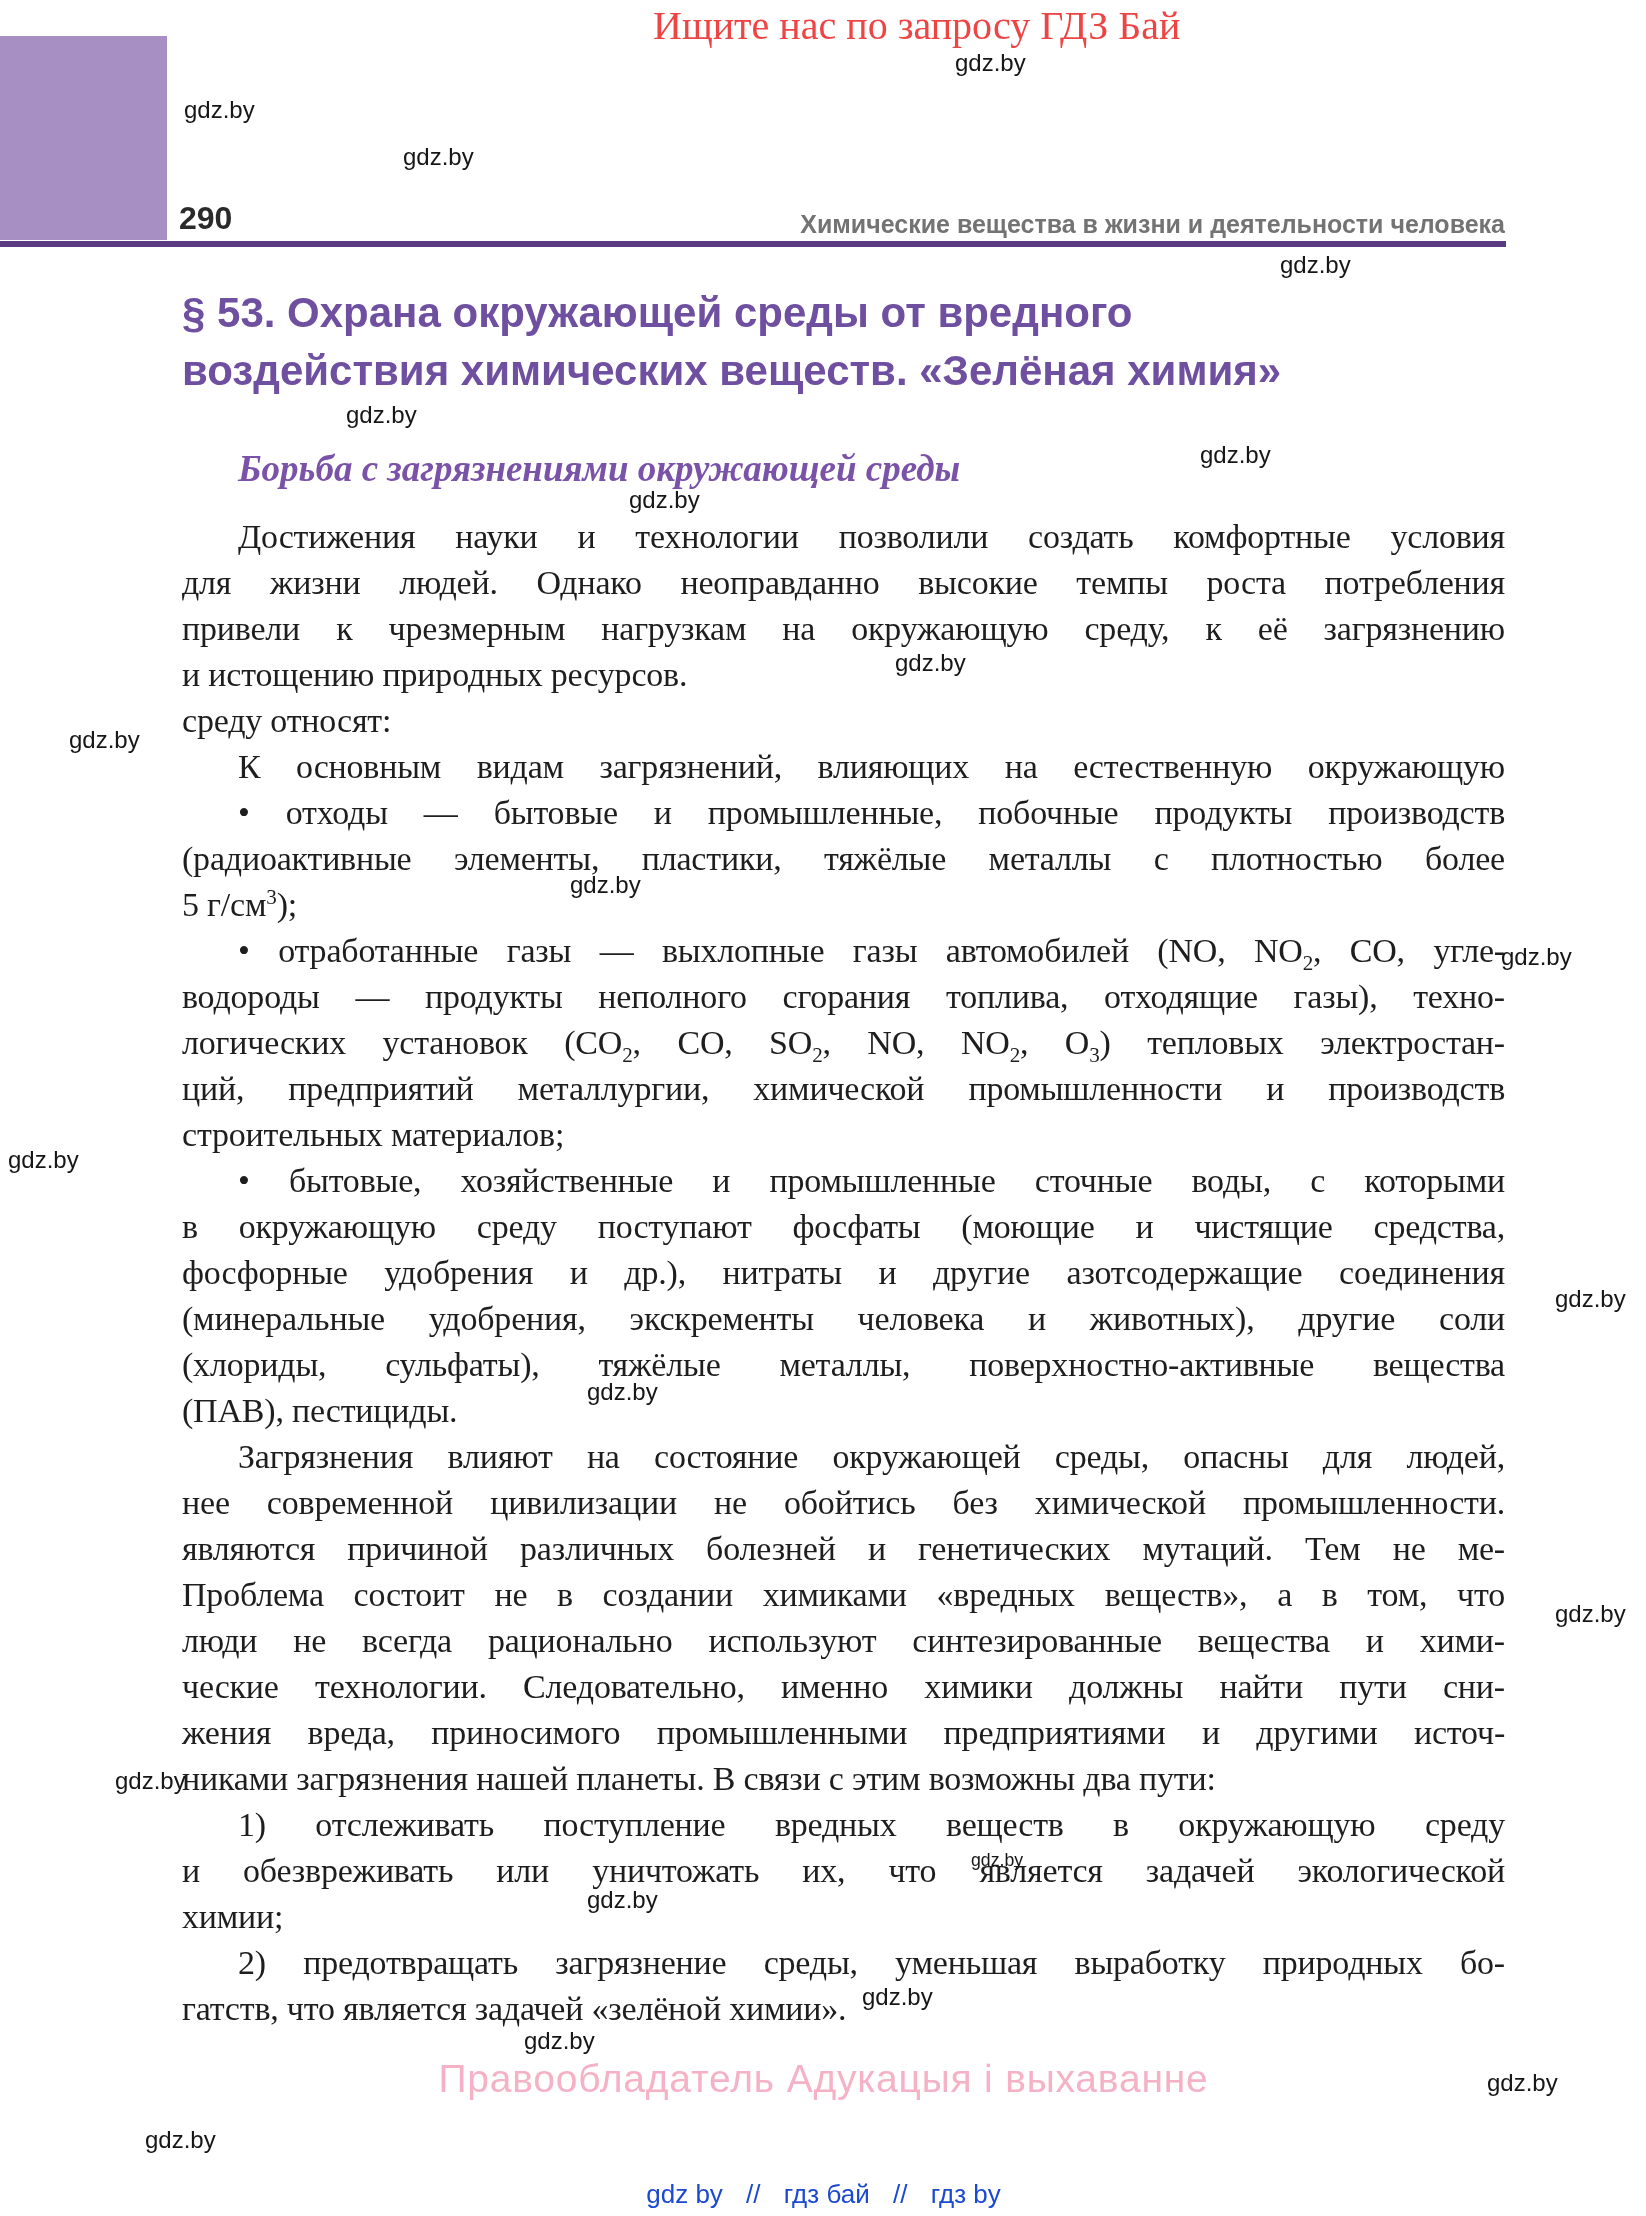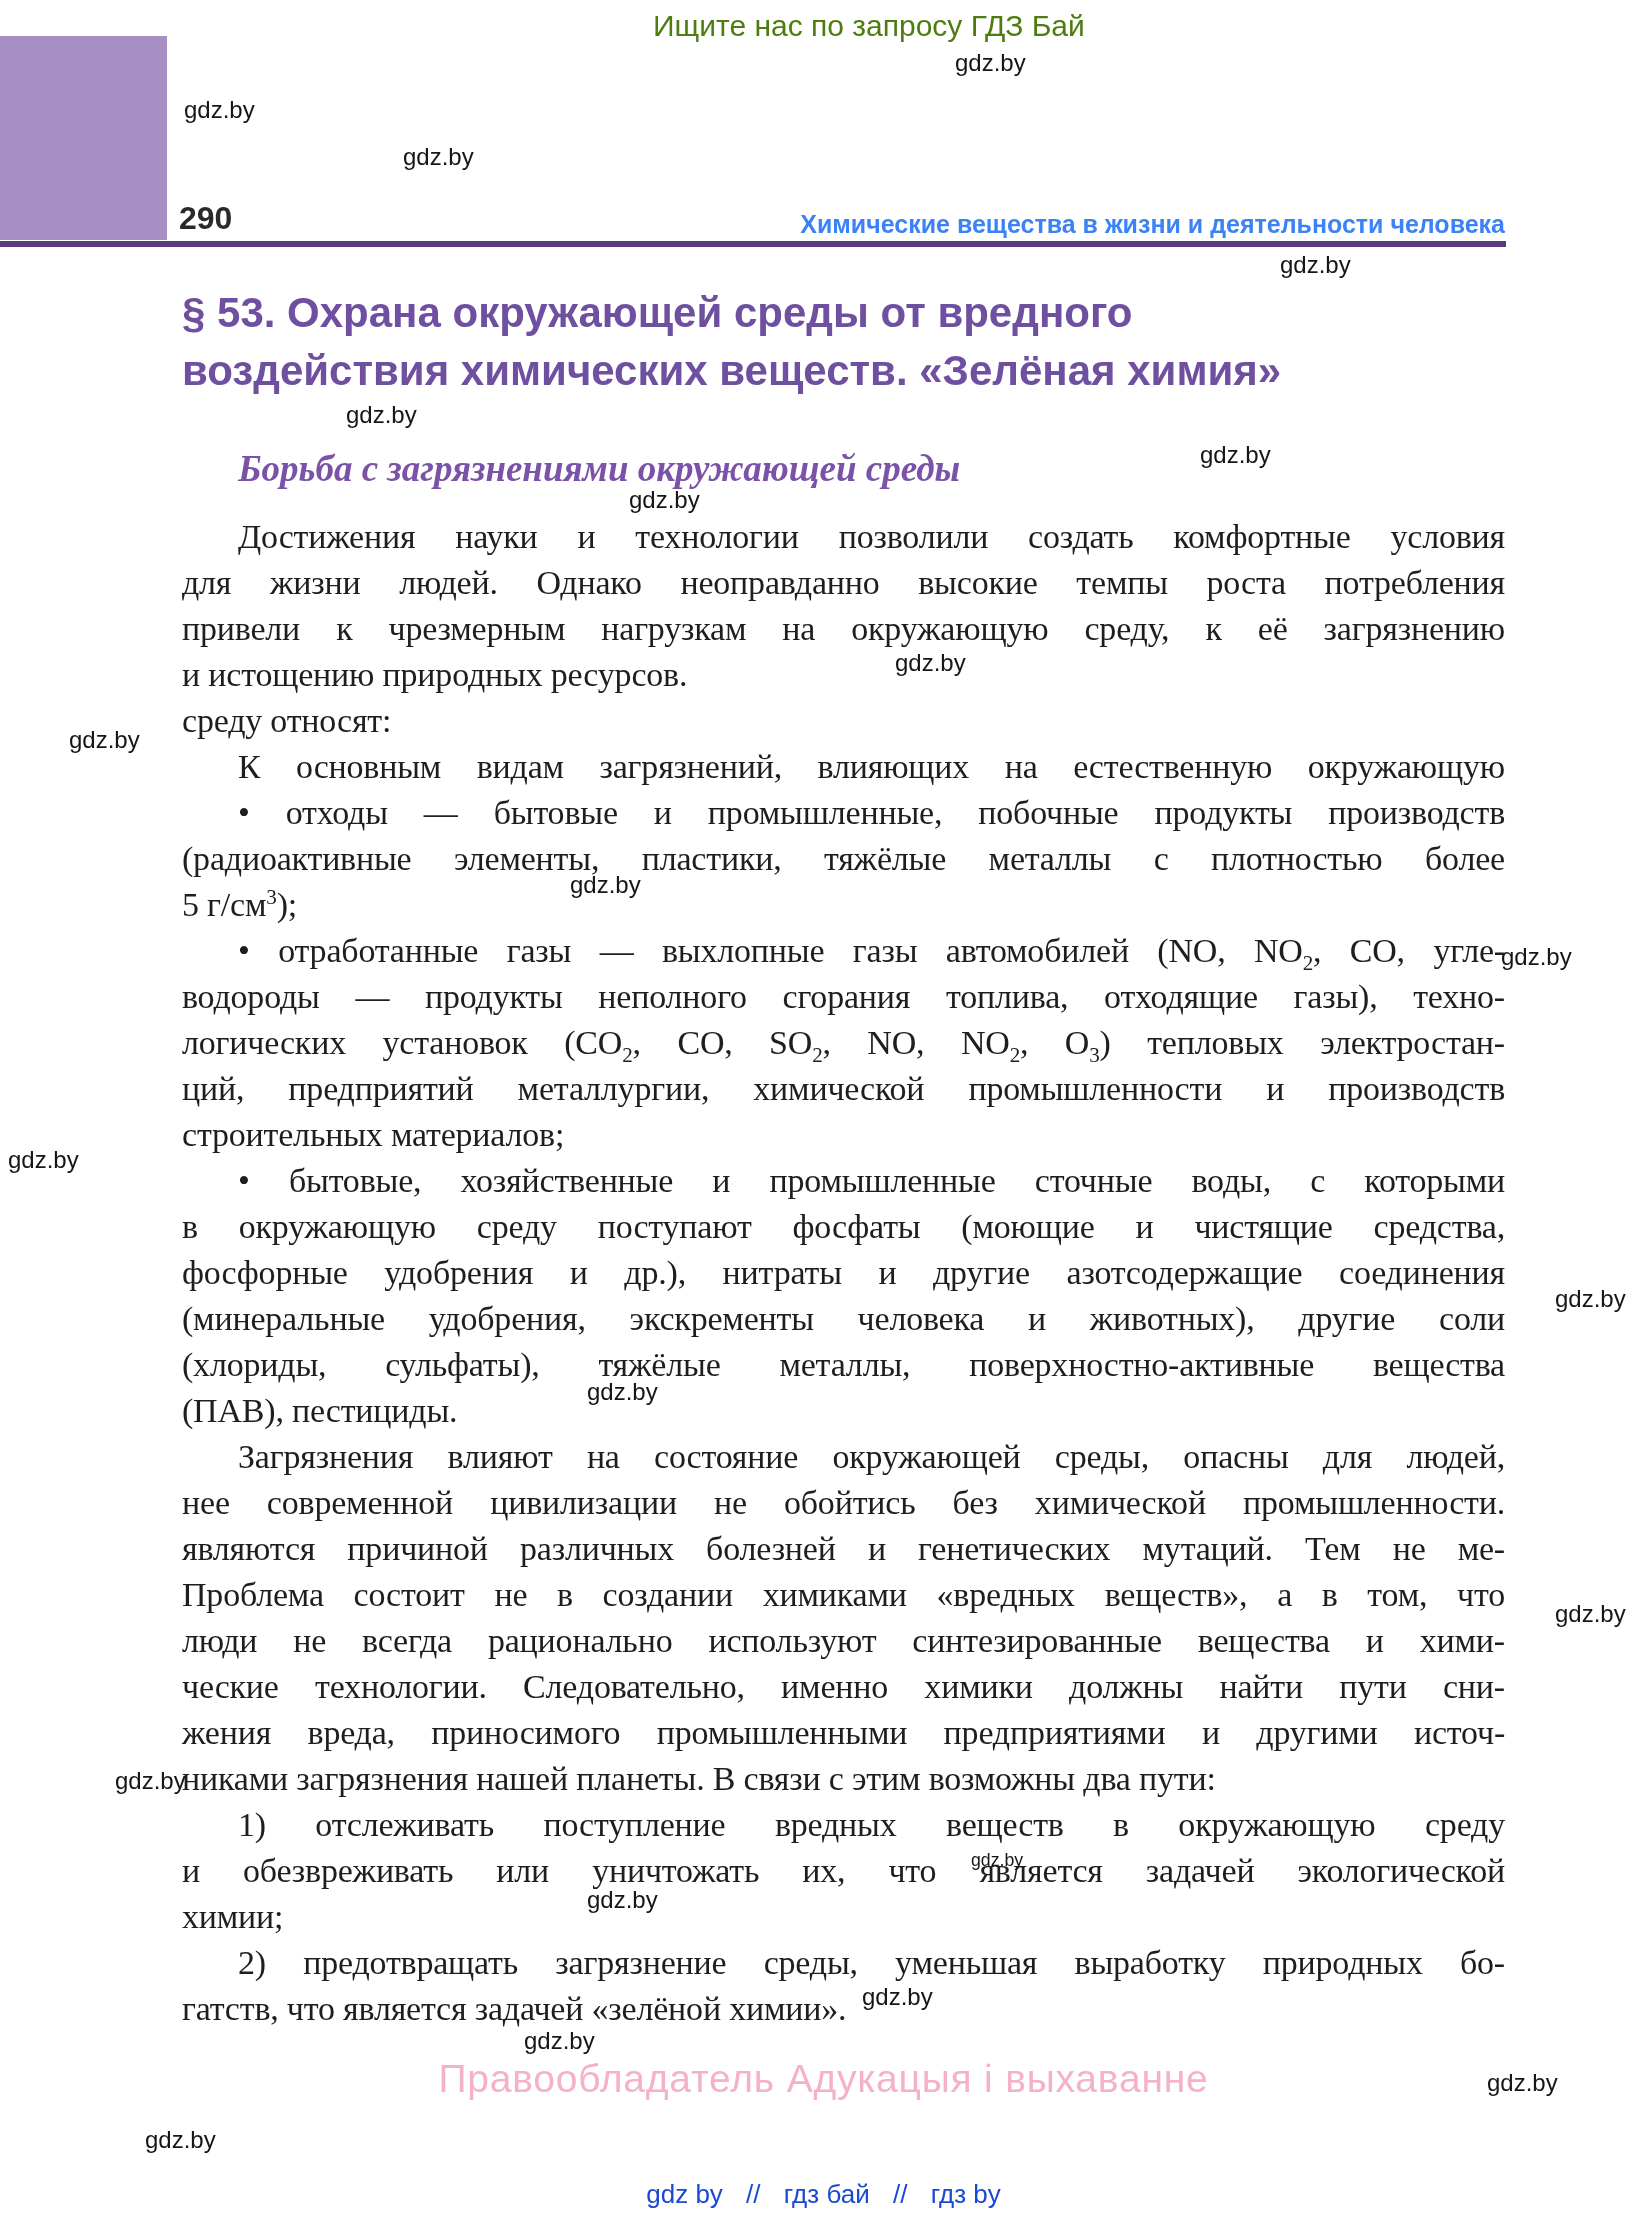--- a/index.html
+++ b/index.html
@@ -5,38 +5,38 @@
   html,body{margin:0;padding:0;background:#ffffff;}
   .page{
     position:relative;
     width:1647px;height:2216px;
     background:#ffffff;
     overflow:hidden;
     font-family:"Liberation Serif", serif;
   }
   .promo{
     position:absolute;left:653px;top:9.7px;
-    font-family:Liberation Sans, sans-serif;
-    font-size:30px;line-height:32px;
-    color:#4d7c0f;
+    font-family:Liberation Serif, serif;
+    font-size:40px;line-height:32px;
+    color:#ef4444;
   }
   .corner-block{
     position:absolute;left:0;top:36px;width:167px;height:204px;
     background:#a88fc3;
   }
   .page-number{
     position:absolute;left:179px;top:201px;
     font-family:"Liberation Sans", sans-serif;
     font-weight:bold;font-size:32px;line-height:35px;color:#2a2a2a;
   }
   .running-title{
     position:absolute;left:182px;top:210px;width:1323px;
     text-align:right;
     font-family:"Liberation Sans", sans-serif;
-    font-weight:bold;font-size:25px;line-height:29px;color:#3b82f6;
+    font-weight:bold;font-size:25px;line-height:29px;color:#737373;
   }
   .header-rule{
     position:absolute;left:0;top:241px;width:1506px;height:5.6px;
     background:#5a3b80;
   }
   .section-title{
     position:absolute;left:182px;top:284px;width:1323px;
     text-align:left;
     font-family:"Liberation Sans", sans-serif;
     font-weight:bold;font-size:42px;line-height:58px;

